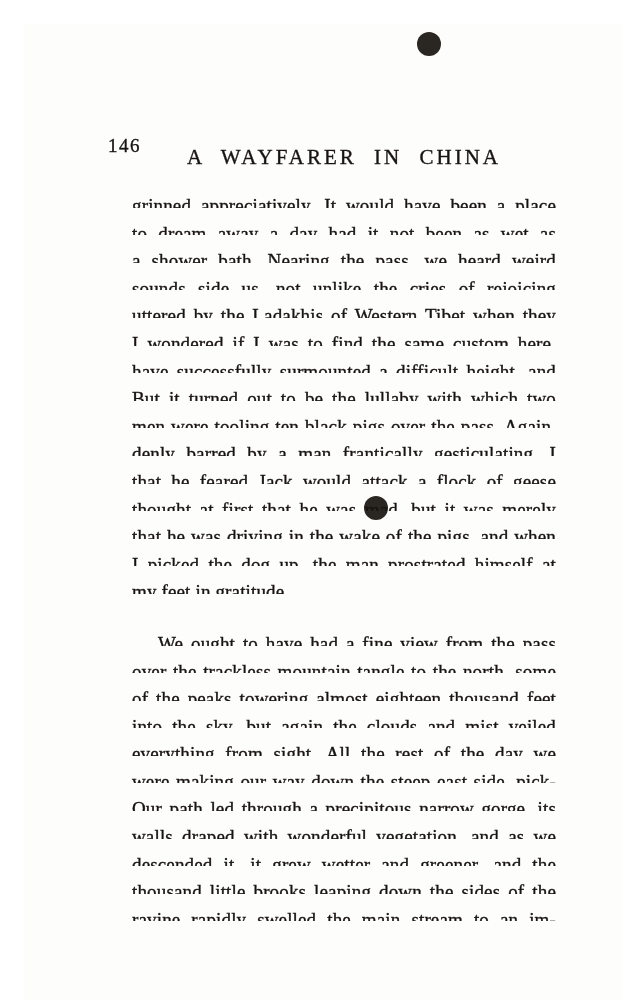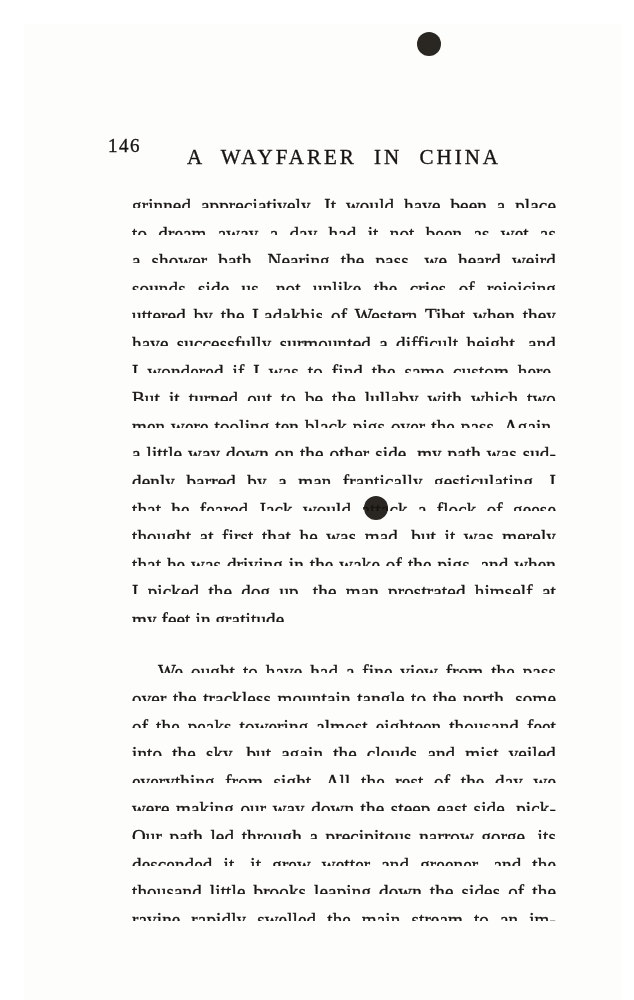--- a/index.html
+++ b/index.html
@@ -80,40 +80,40 @@
   </div>
 
   <div class="text-block">
 
     <div>
       <div class="line">grinned appreciatively.  It would have been a place</div>
       <div class="line">to dream away a day had it not been as wet as</div>
       <div class="line">a shower bath.  Nearing the pass, we heard weird</div>
       <div class="line">sounds side us, not unlike the cries of rejoicing</div>
       <div class="line">uttered by the Ladakhis of Western Tibet when they</div>
+      <div class="line">I wondered if I was to find the same custom here.</div>
       <div class="line">have successfully surmounted a difficult height, and</div>
-      <div class="line">I wondered if I was to find the same custom here.</div>
       <div class="line">But it turned out to be the lullaby with which two</div>
       <div class="line">men were tooling ten black pigs over the pass.  Again,</div>
-      <div class="line">a little way down on the other side, my path was sud-</div>
       <div class="line">denly barred by a man frantically gesticulating.  I</div>
       <div class="line">that he feared Jack would attack a flock of geese</div>
       <div class="line">thought at first that he was mad, but it was merely</div>
       <div class="line">that he was driving in the wake of the pigs, and when</div>
       <div class="line">I picked the dog up, the man prostrated himself at</div>
       <div class="line para-end">my feet in gratitude.</div>
     </div>
 
     <div>
       <div class="line indented">We ought to have had a fine view from the pass</div>
       <div class="line">over the trackless mountain tangle to the north, some</div>
       <div class="line">of the peaks towering almost eighteen thousand feet</div>
       <div class="line">into the sky, but again the clouds and mist veiled</div>
       <div class="line">everything from sight.  All the rest of the day we</div>
       <div class="line">were making our way down the steep east side, pick-</div>
       <div class="line">Our path led through a precipitous narrow gorge, its</div>
+      <div class="line">walls draped with wonderful vegetation, and as we</div>
       <div class="line">descended it, it grew wetter and greener, and the</div>
       <div class="line">thousand little brooks leaping down the sides of the</div>
       <div class="line">ravine rapidly swelled the main stream to an im-</div>
     </div>
 
   </div>
 </div>
 
 </body></html>

